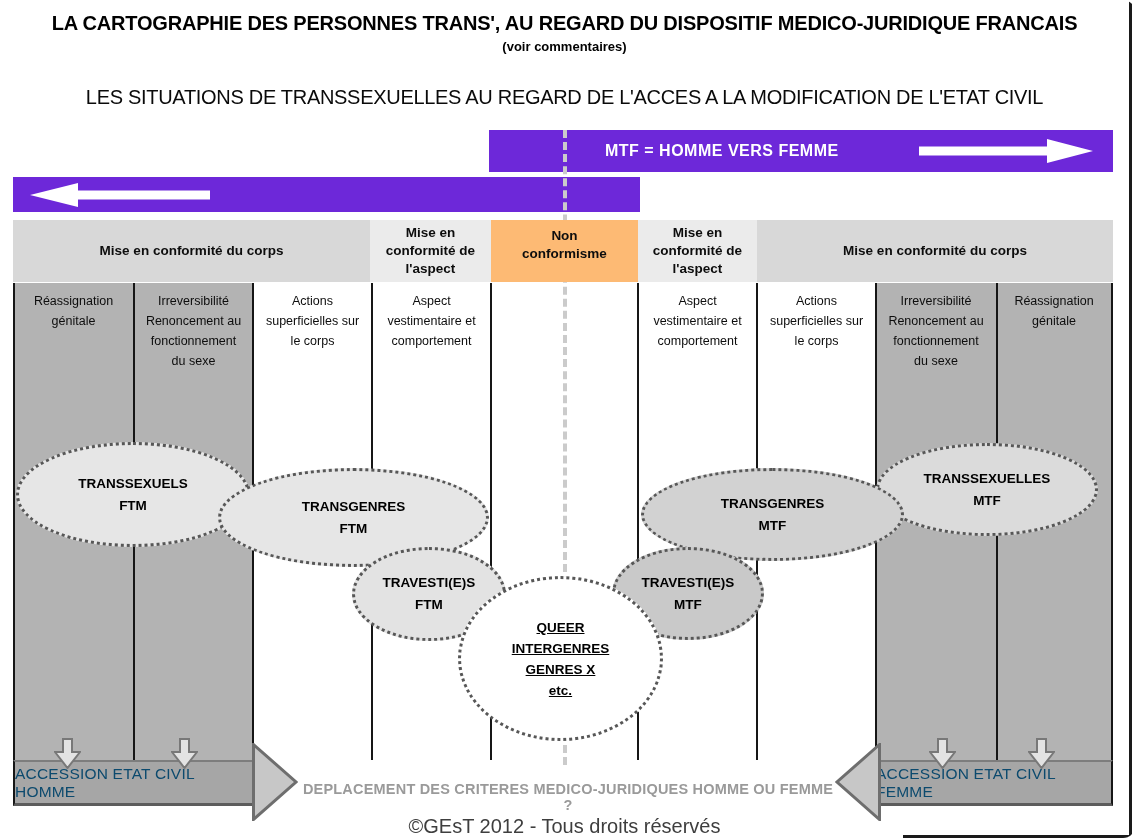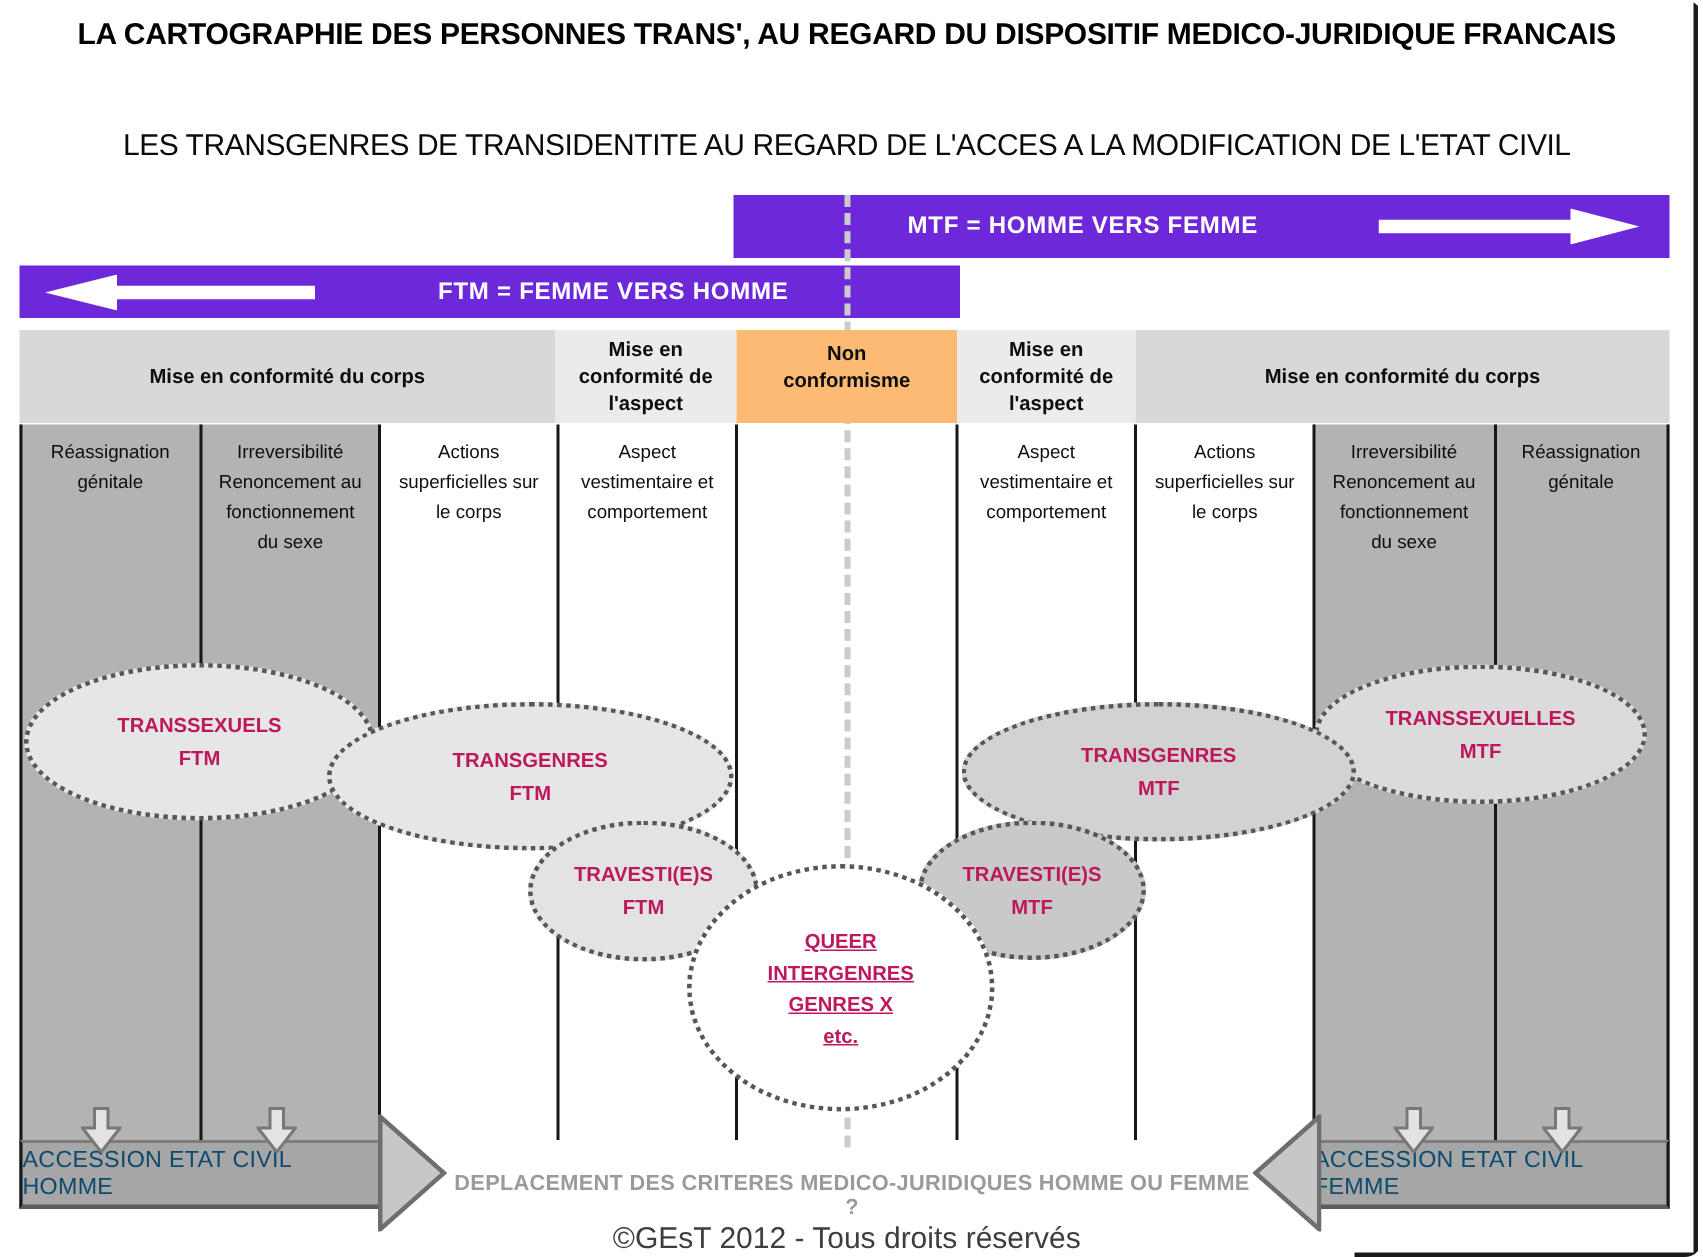--- a/index.html
+++ b/index.html
@@ -40,21 +40,21 @@
   #colbg-left  { left:13px;  width:240px; }
   #colbg-right { left:876px; width:237px; }
 
   .vline { width:2px; background:#161616; top:283px; height:477px; }
   .vline.outer { height:522px; }
 
   .colhead { top:291px; text-align:center; font-size:12.5px; line-height:20px; color:#0d0d0d; }
 
   
   .bub { border-radius:50%; border:3px dotted #575757; display:flex; align-items:center; justify-content:center;
-         text-align:center; font-weight:bold; color:#be185d; font-size:13.5px; line-height:22px; }
+         text-align:center; font-weight:bold; color:#000000; font-size:13.5px; line-height:22px; }
   #el-transsexuels-ftm   { left:16px;  top:442px; width:234px; height:105px; background:#e6e6e6; }
   #el-transgenres-ftm    { left:218px; top:468px; width:271px; height:99px;  background:#e6e6e6; }
   #el-transsexuelles-mtf { left:876px; top:443px; width:222px; height:93px;  background:#dbdbdb; }
   #el-transgenres-mtf    { left:641px; top:468px; width:263px; height:93px;  background:#d2d2d2; }
   #el-travestis-ftm      { left:352px; top:547px; width:154px; height:94px;  background:#e3e3e3; }
   #el-travestis-mtf      { left:612px; top:547px; width:152px; height:93px;  background:#c9c9c9; }
   #el-queer              { left:458px; top:576px; width:205px; height:165px; background:#ffffff; line-height:21px;text-decoration:underline; }
 
   
   .band { top:760px; height:46px; background:#a6a6a6; border-top:2px solid #7d7d7d; border-bottom:3px solid #5c5c5c;
@@ -76,34 +76,34 @@
   
   #frame-right  { left:1129px; top:0; width:3px; height:838px; background:#1a1a1a; }
   #frame-bottom { left:903px; top:835px; width:232px; height:3px; background:#1a1a1a; }
 </style>
 </head>
 <body>
 
 <div class="page">
 
   <div class="abs" id="title">LA CARTOGRAPHIE DES PERSONNES TRANS', AU REGARD DU DISPOSITIF MEDICO-JURIDIQUE FRANCAIS</div>
-  <div class="abs" id="heading2">LES TRANSGENRES DE TRANSIDENTITE AU REGARD DE L'ACCES A LA MODIFICATION DE L'ETAT CIVIL</div>
+  <div class="abs" id="subtitle">(voir commentaires)</div>
+  <div class="abs" id="heading2">LES SITUATIONS DE TRANSSEXUELLES AU REGARD DE L'ACCES A LA MODIFICATION DE L'ETAT CIVIL</div>
 
   <div class="abs banner" id="banner-mtf">
     <span class="banner-label">MTF = HOMME VERS FEMME</span>
     <svg id="mtf-arrow" width="174" height="24" viewBox="0 0 174 24">
       <polygon points="0,7.5 128,7.5 128,0 174,12 128,24 128,16.5 0,16.5" fill="#ffffff"></polygon>
     </svg>
   </div>
 
   <div class="abs banner" id="banner-ftm">
     <svg id="ftm-arrow" width="180" height="24" viewBox="0 0 180 24">
       <polygon points="180,7.5 48,7.5 48,0 0,12 48,24 48,16.5 180,16.5" fill="#ffffff"></polygon>
     </svg>
-    <span class="banner-label">FTM = FEMME VERS HOMME</span>
   </div>
 
   <div class="abs" id="center-dash"></div>
 
   <div class="abs ghdr" id="gh-left-corps">Mise en conformité du corps</div>
   <div class="abs ghdr pre" id="gh-left-aspect">Mise en
 conformité de
 l'aspect</div>
   <div class="abs ghdr pre" id="gh-center">Non
 conformisme</div>

